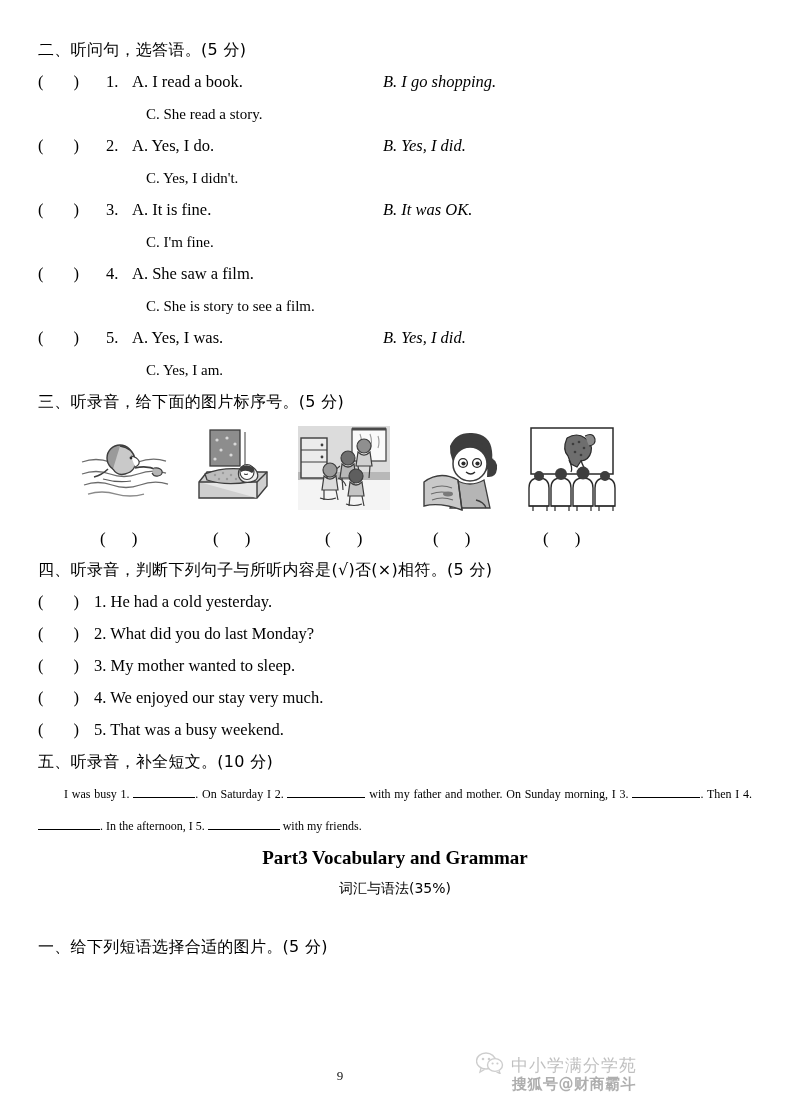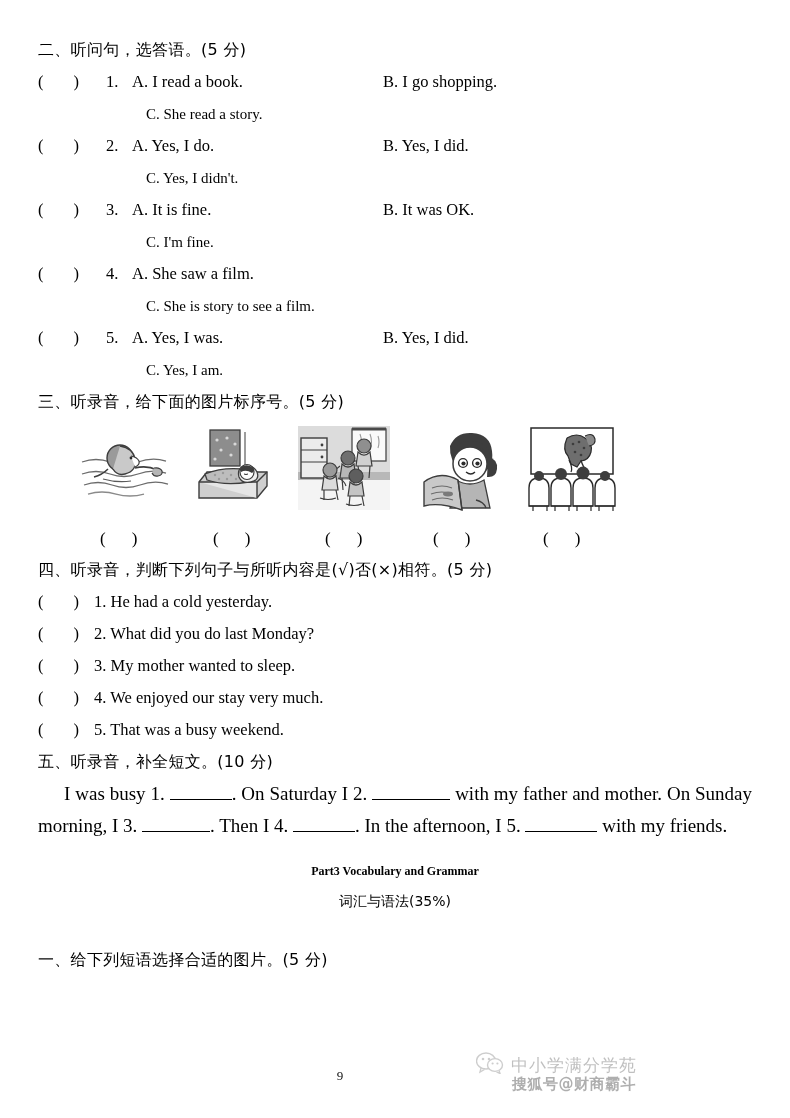--- a/index.html
+++ b/index.html
@@ -60,20 +60,21 @@
     top: 0;
   }
   .q-opt-a {
     position: absolute;
     left: 94px;
     top: 0;
   }
   .q-opt-b {
     position: absolute;
     top: 0;
+    font-style: italic;
   }
   .q-sub {
     position: relative;
     height: 32px;
     line-height: 32px;
     font-size: 15px;
     white-space: nowrap;
   }
   .q-opt-c {
     position: absolute;
@@ -115,44 +116,44 @@
   }
   .paren-item {
     position: absolute;
     top: 0;
     text-align: center;
   }
   .paren-item .gap { display: inline-block; width: 26px; }
 
   
   .cloze {
-    font-size: 19px;
+    font-size: 12px;
     line-height: 32px;
     text-align: justify;
     text-align-last: left;
   }
   .cloze .indent { display: inline-block; width: 26px; }
   .blank {
     display: inline-block;
     border-bottom: 1.2px solid #000;
     vertical-align: baseline;
   }
   .b1 { width: 62px; }
   .b2 { width: 78px; }
   .b3 { width: 68px; }
   .b4 { width: 62px; }
   .b5 { width: 72px; }
 
   
   .part-title {
     text-align: center;
-    font-size: 12px;
+    font-size: 19px;
     line-height: 30px;
     font-weight: bold;
-    margin-top: 14px;
+    margin-top: 1px;
   }
   .part-sub {
     text-align: center;
     font-size: 14px;
     line-height: 30px;
     font-family: "DejaVu Sans", sans-serif;
   }
 
   
   .page-number {

